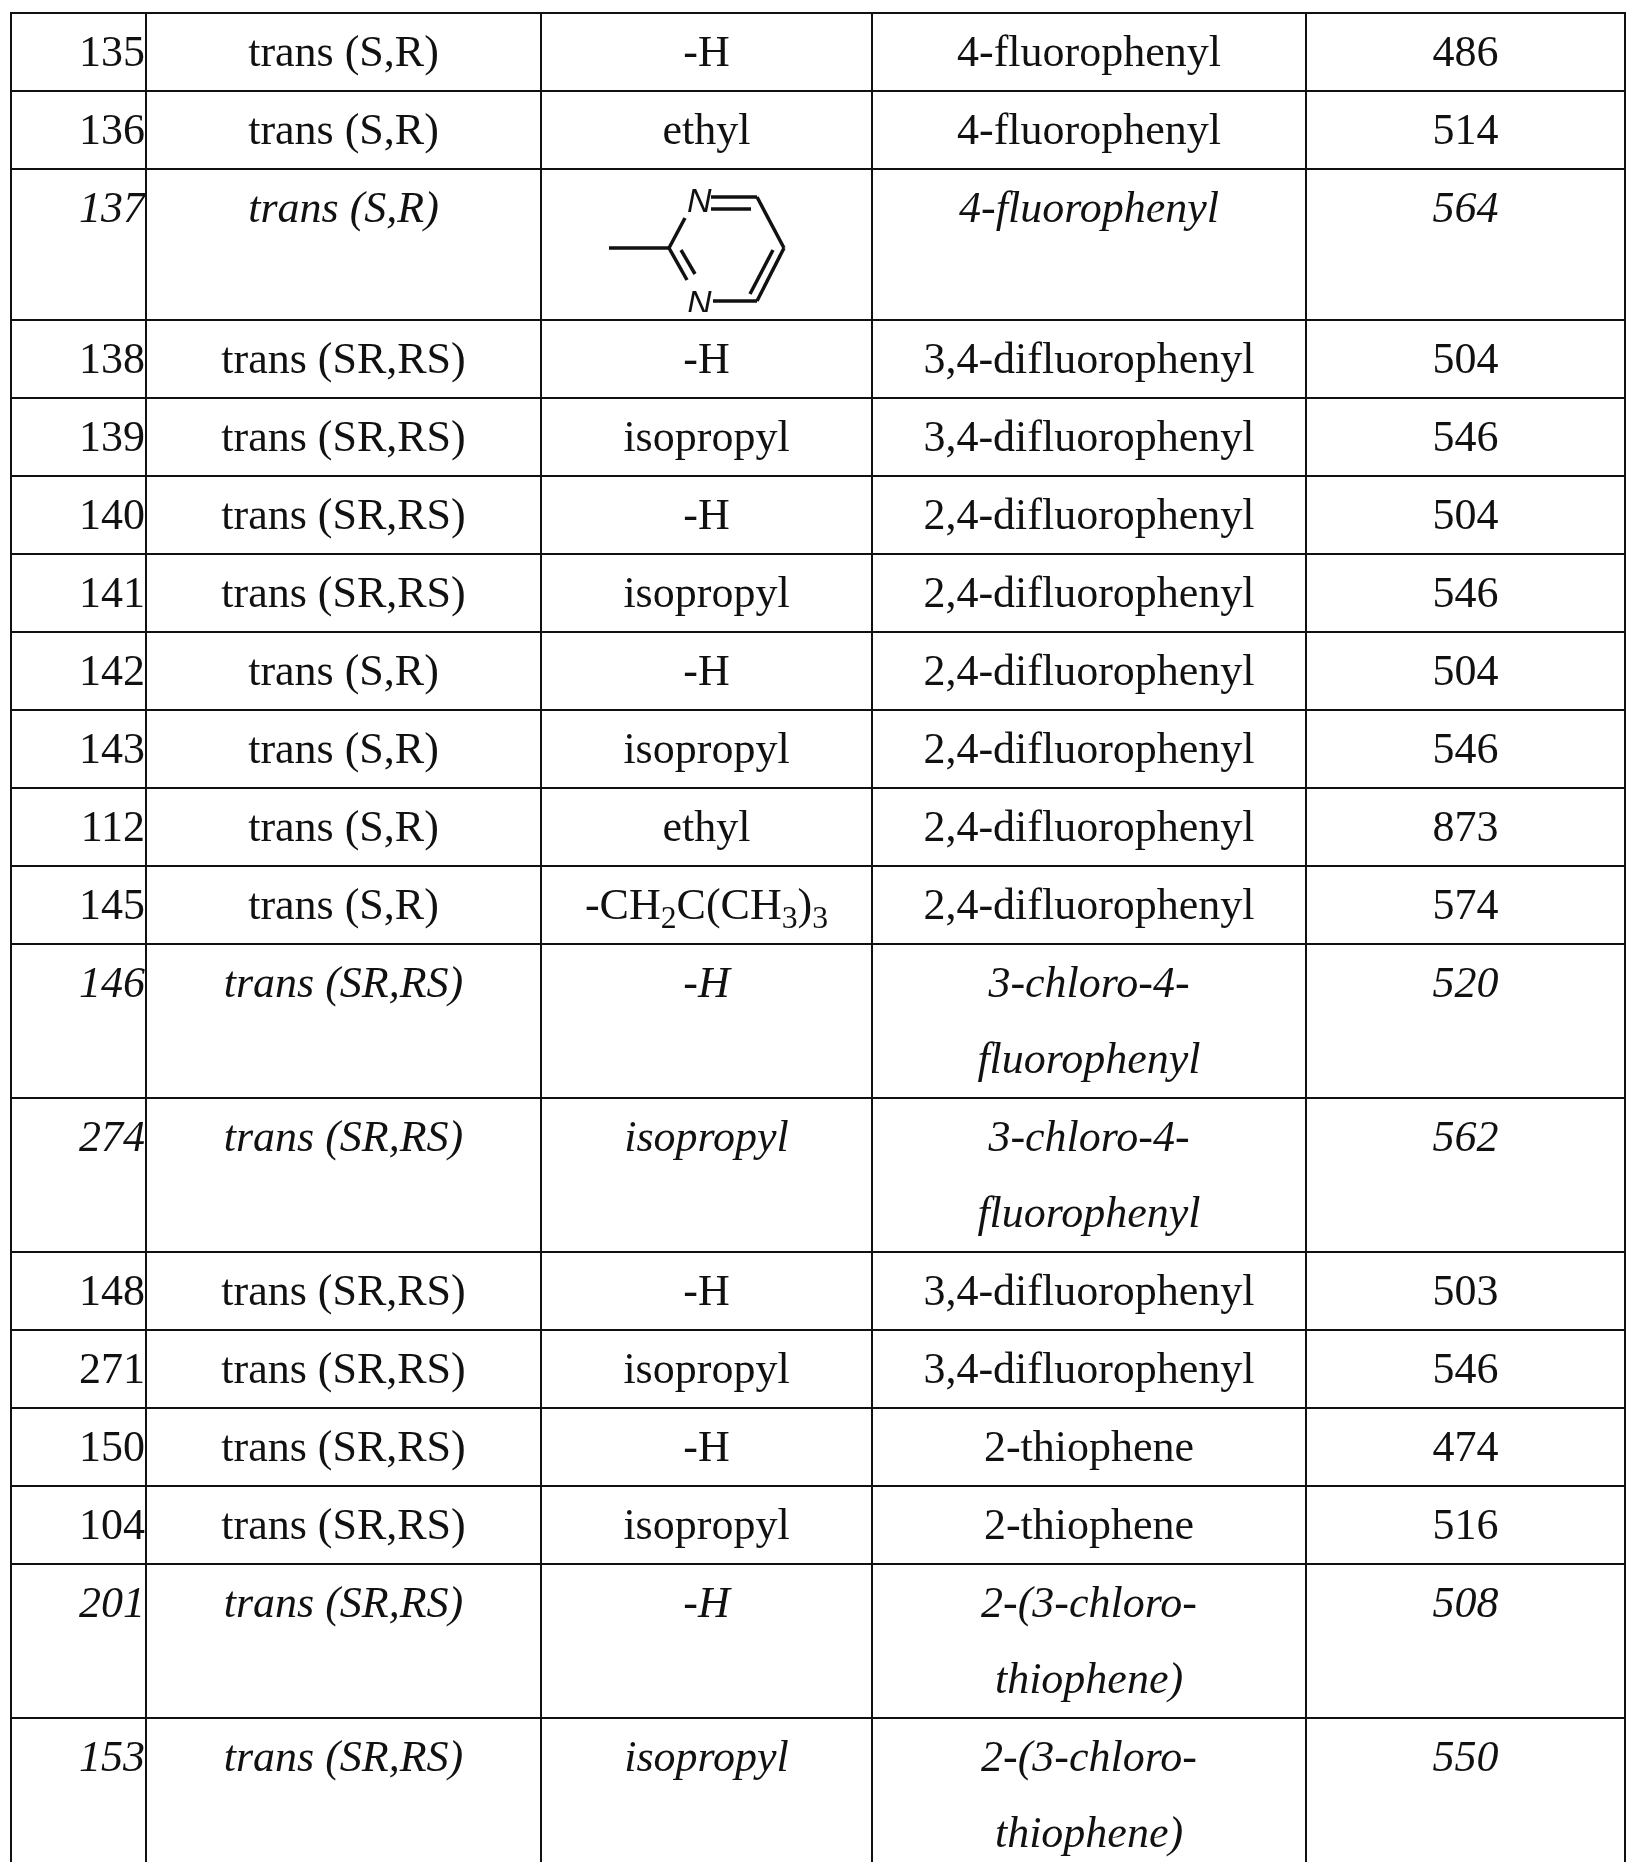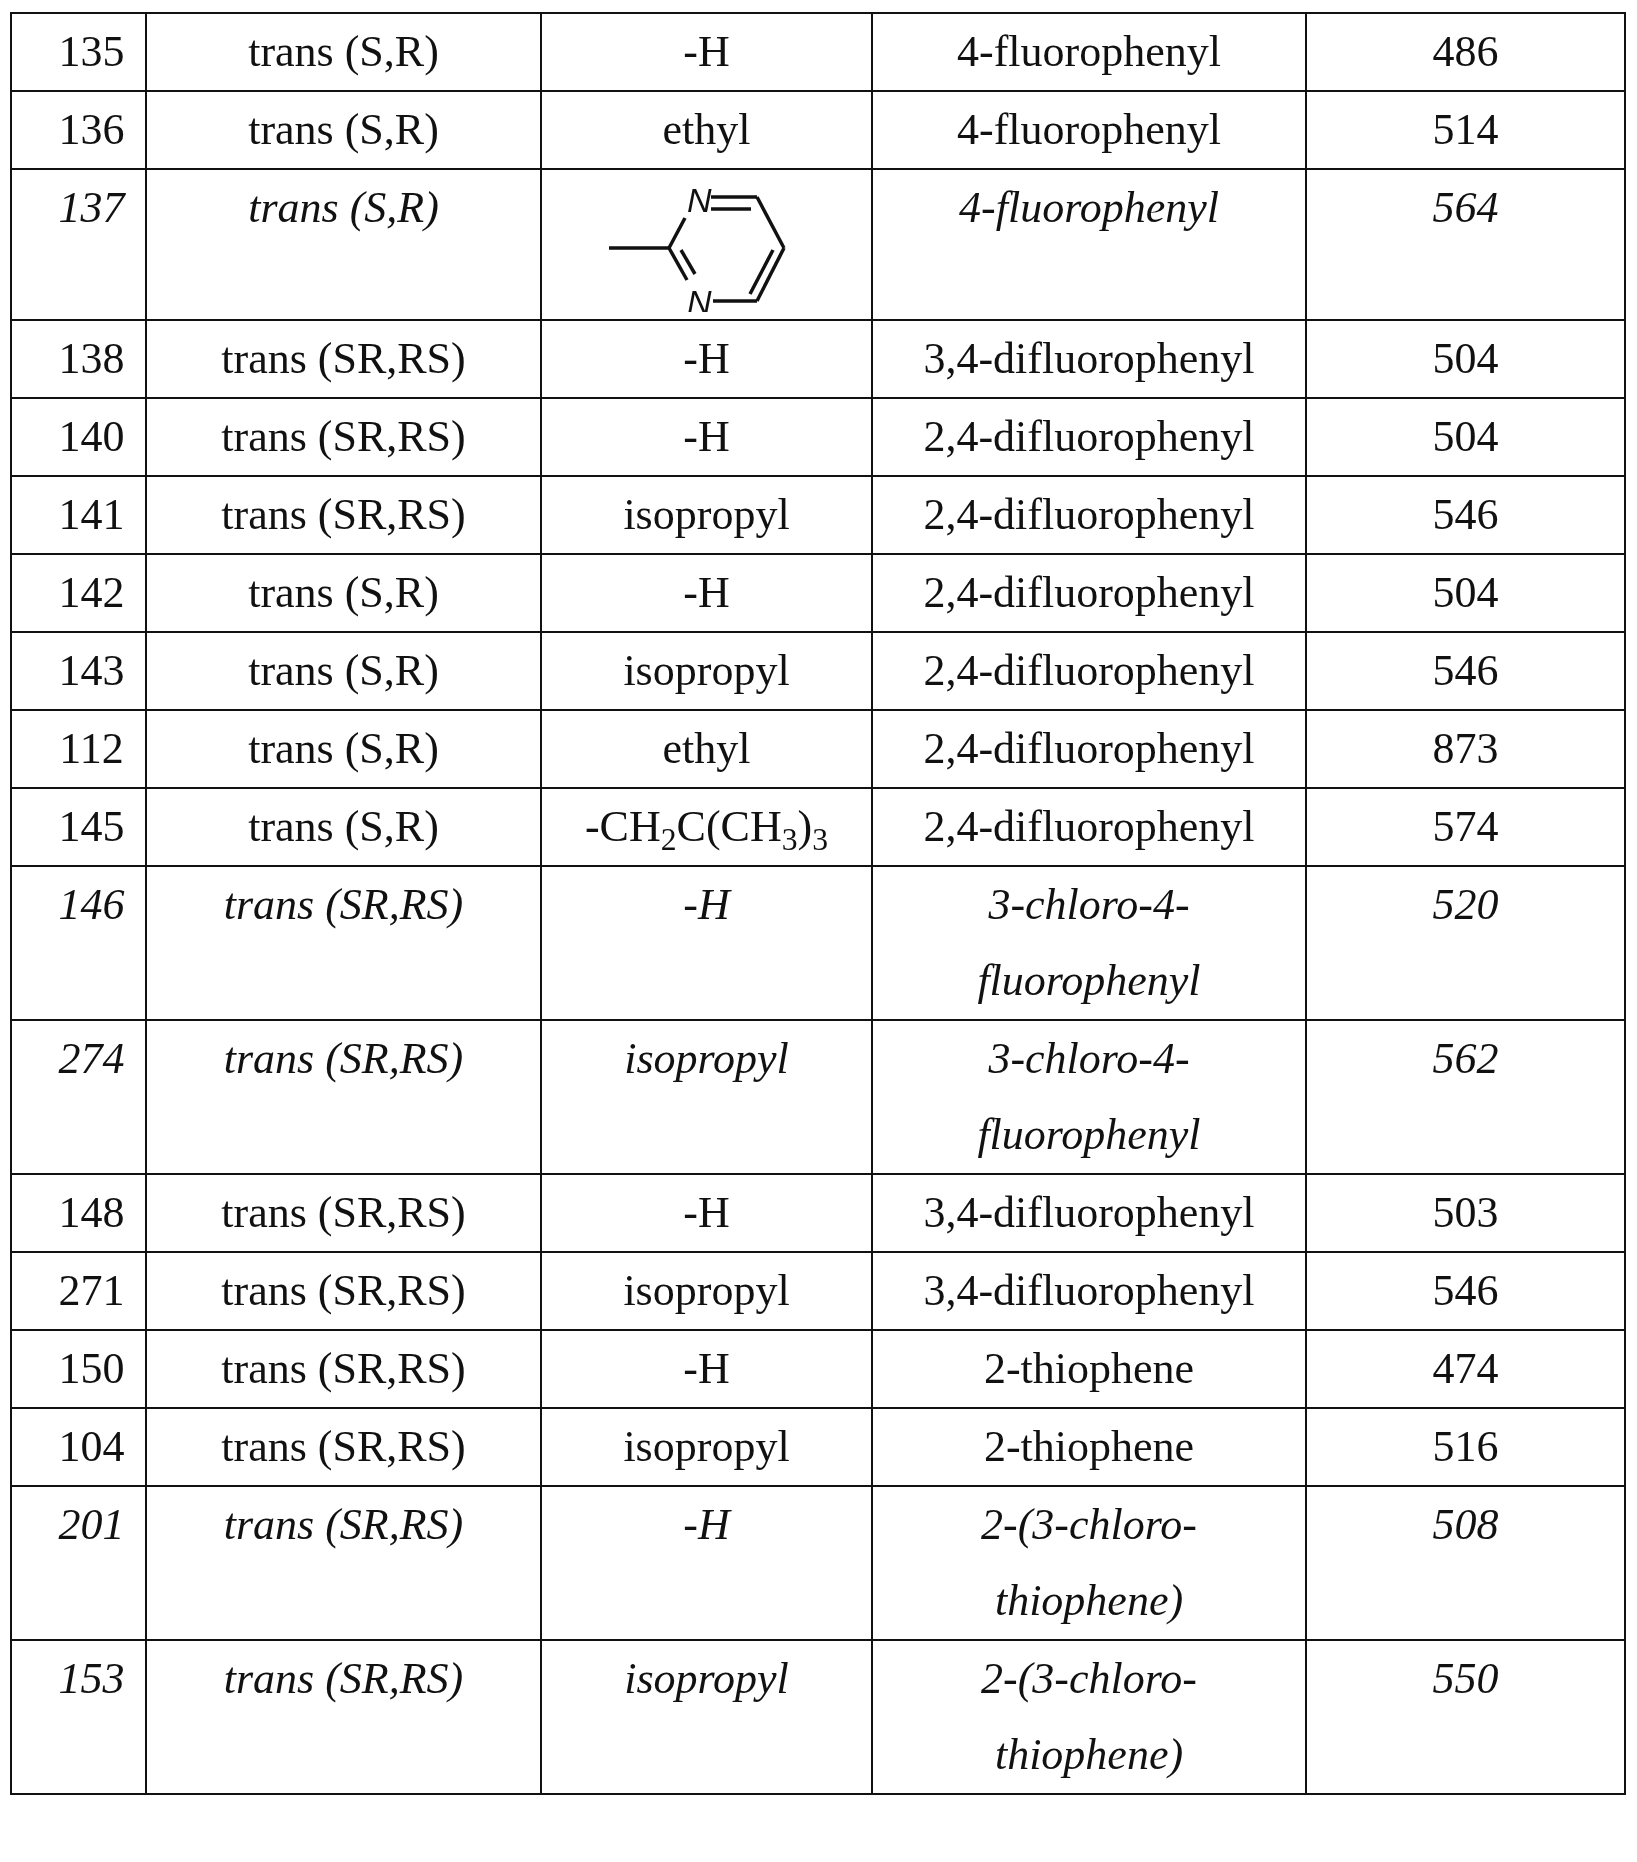--- a/index.html
+++ b/index.html
@@ -29,21 +29,21 @@
     text-align: center;
     vertical-align: top;
     font-size: 44px;
     line-height: 76px;
     white-space: nowrap;
     overflow: hidden;
   }
   .compound-table tr.single td { height: 74px; }
   .compound-table tr.double td { height: 149px; font-style: italic; }
   .compound-table td.wrap { white-space: normal; }
-  .compound-table td.cell-id { text-align: center; padding-left: 26px; }
+  .compound-table td.cell-id { text-align: right; padding-left: 26px; }
   .col-id { width: 135px; }
   .col-stereo { width: 395px; }
   .col-r1 { width: 331px; }
   .col-r2 { width: 434px; }
   .col-ms { width: 319px; }
   .line { display: block; }
   sub { font-size: 0.72em; line-height: 0; vertical-align: -0.28em; }
   .pyrimidine-icon {
     display: block;
     margin: 2px auto 0 auto;
@@ -116,20 +116,27 @@
     </tr>
 
     <tr class="single">
       <td class="cell-id">138</td>
       <td>trans (SR,RS)</td>
       <td>-H</td>
       <td>3,4-difluorophenyl</td>
       <td>504</td>
     </tr>
 
+    <tr class="single">
+      <td class="cell-id">139</td>
+      <td>trans (SR,RS)</td>
+      <td>isopropyl</td>
+      <td>3,4-difluorophenyl</td>
+      <td>546</td>
+    </tr>
 
     <tr class="single">
       <td class="cell-id">140</td>
       <td>trans (SR,RS)</td>
       <td>-H</td>
       <td>2,4-difluorophenyl</td>
       <td>504</td>
     </tr>
 
     <tr class="single">

